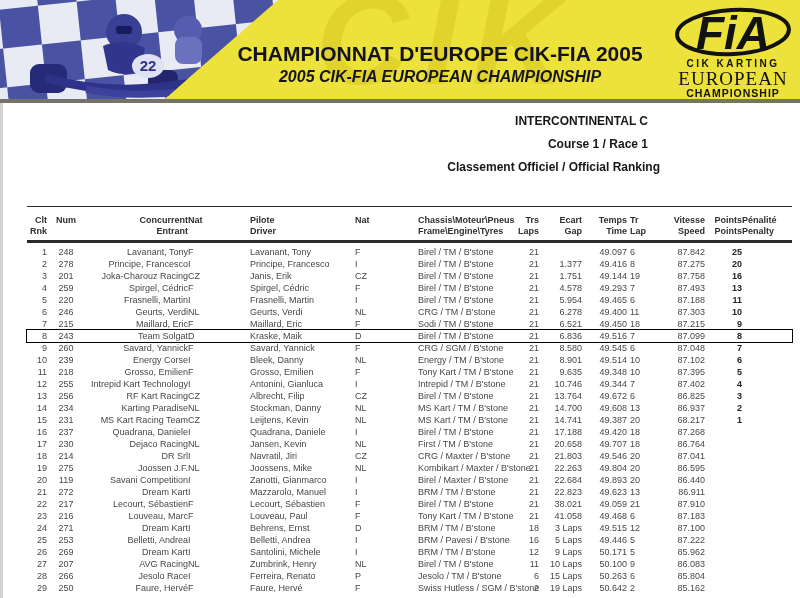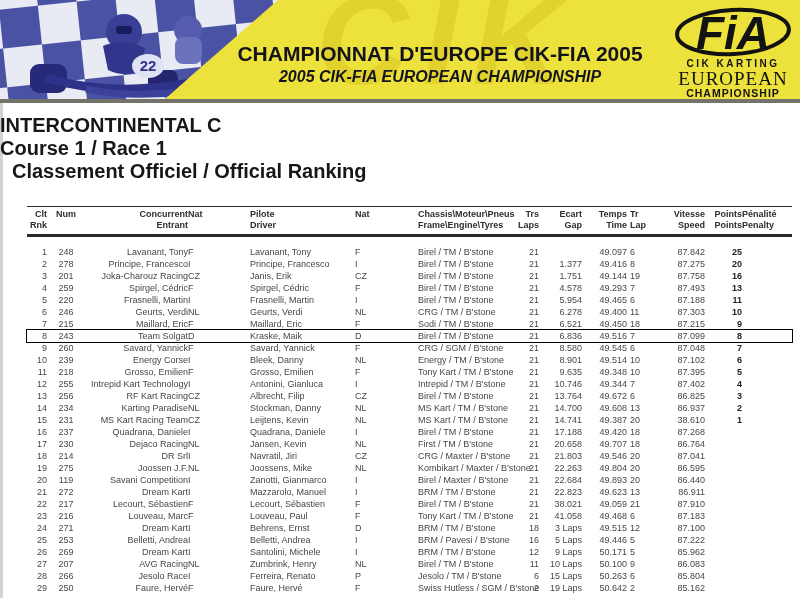--- a/index.html
+++ b/index.html
@@ -29,27 +29,27 @@
     transform:rotate(-6deg);
   }
   .karts{position:absolute;left:28px;top:6px;}
   .banner-titles{position:absolute;left:180px;top:0;width:520px;text-align:center;}
   .bt1{margin-top:42px;font-size:21px;font-weight:bold;color:#14141d;white-space:nowrap;}
   .bt2{margin-top:2px;font-size:16px;font-weight:bold;font-style:italic;color:#14141d;white-space:nowrap;}
   .fia{position:absolute;right:6px;top:5px;}
   
   .left-edge{position:absolute;left:0;top:103px;width:3px;height:495px;background:#d2d2d2;}
   
-  .heading{position:absolute;left:0;width:648px;text-align:left;font-size:20px;font-weight:bold;color:#171717;}
+  .heading{position:absolute;left:0;width:648px;text-align:right;font-size:12px;font-weight:bold;color:#171717;}
   .h1{top:114px;} .h2{top:137px;} .h3{top:160px;margin-left:12px;}
   
   .thead{
     position:absolute;left:27px;top:206px;width:765px;
     border-top:1px solid #2a2a2a;border-bottom:3px solid #2a2a2a;
-    padding:2px 0 3px 0;display:flex;
+    padding:8px 0 3px 0;display:flex;
     font-size:9px;font-weight:bold;color:#2f2f2f;
   }
   .thead .hcell div{height:11px;line-height:11px;white-space:nowrap;}
   .tbody{position:absolute;left:27px;top:246px;width:765px;}
   .row{display:flex;height:12px;line-height:12px;font-size:9px;color:#474747;}
   .row span,.thead span{box-sizing:border-box;flex-shrink:0;white-space:nowrap;display:block;}
   .row.hl{outline:1.5px solid #000;}
   .c0{width:20px;text-align:right;}
   .c1{width:38px;text-align:center;}
   .c2{width:103px;text-align:right;}
@@ -400,21 +400,21 @@
       <span class="c1">231</span>
       <span class="c2">MS Kart Racing Team</span>
       <span class="c3">CZ</span>
       <span class="c4">Leijtens, Kevin</span>
       <span class="c5">NL</span>
       <span class="c6">MS Kart / TM / B'stone</span>
       <span class="c7">21</span>
       <span class="c8">14.741</span>
       <span class="c9">49.387</span>
       <span class="c10">20</span>
-      <span class="c11">38.610</span>
+      <span class="c11">68.217</span>
       <span class="c12">1</span>
       <span class="c13"></span>
     </div>
     <div class="row">
       <span class="c0">16</span>
       <span class="c1">237</span>
       <span class="c2">Quadrana, Daniele</span>
       <span class="c3">I</span>
       <span class="c4">Quadrana, Daniele</span>
       <span class="c5">I</span>

